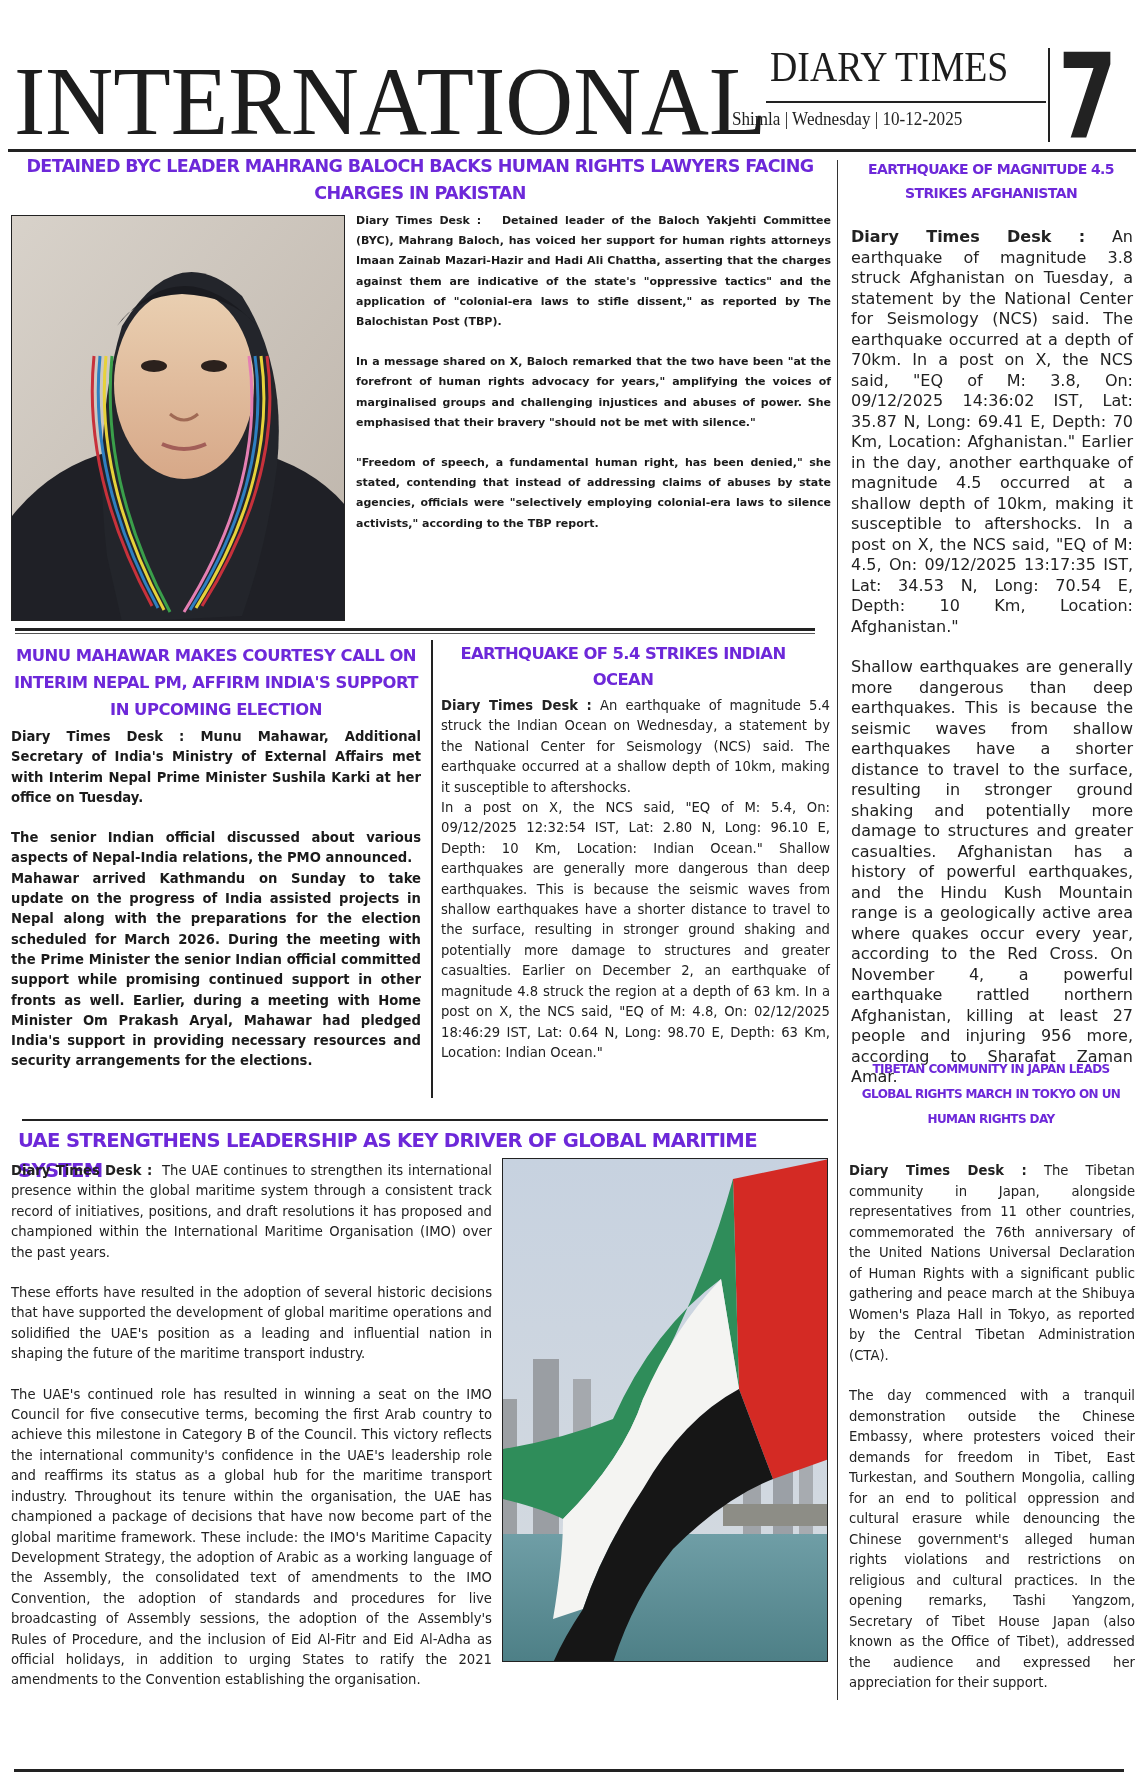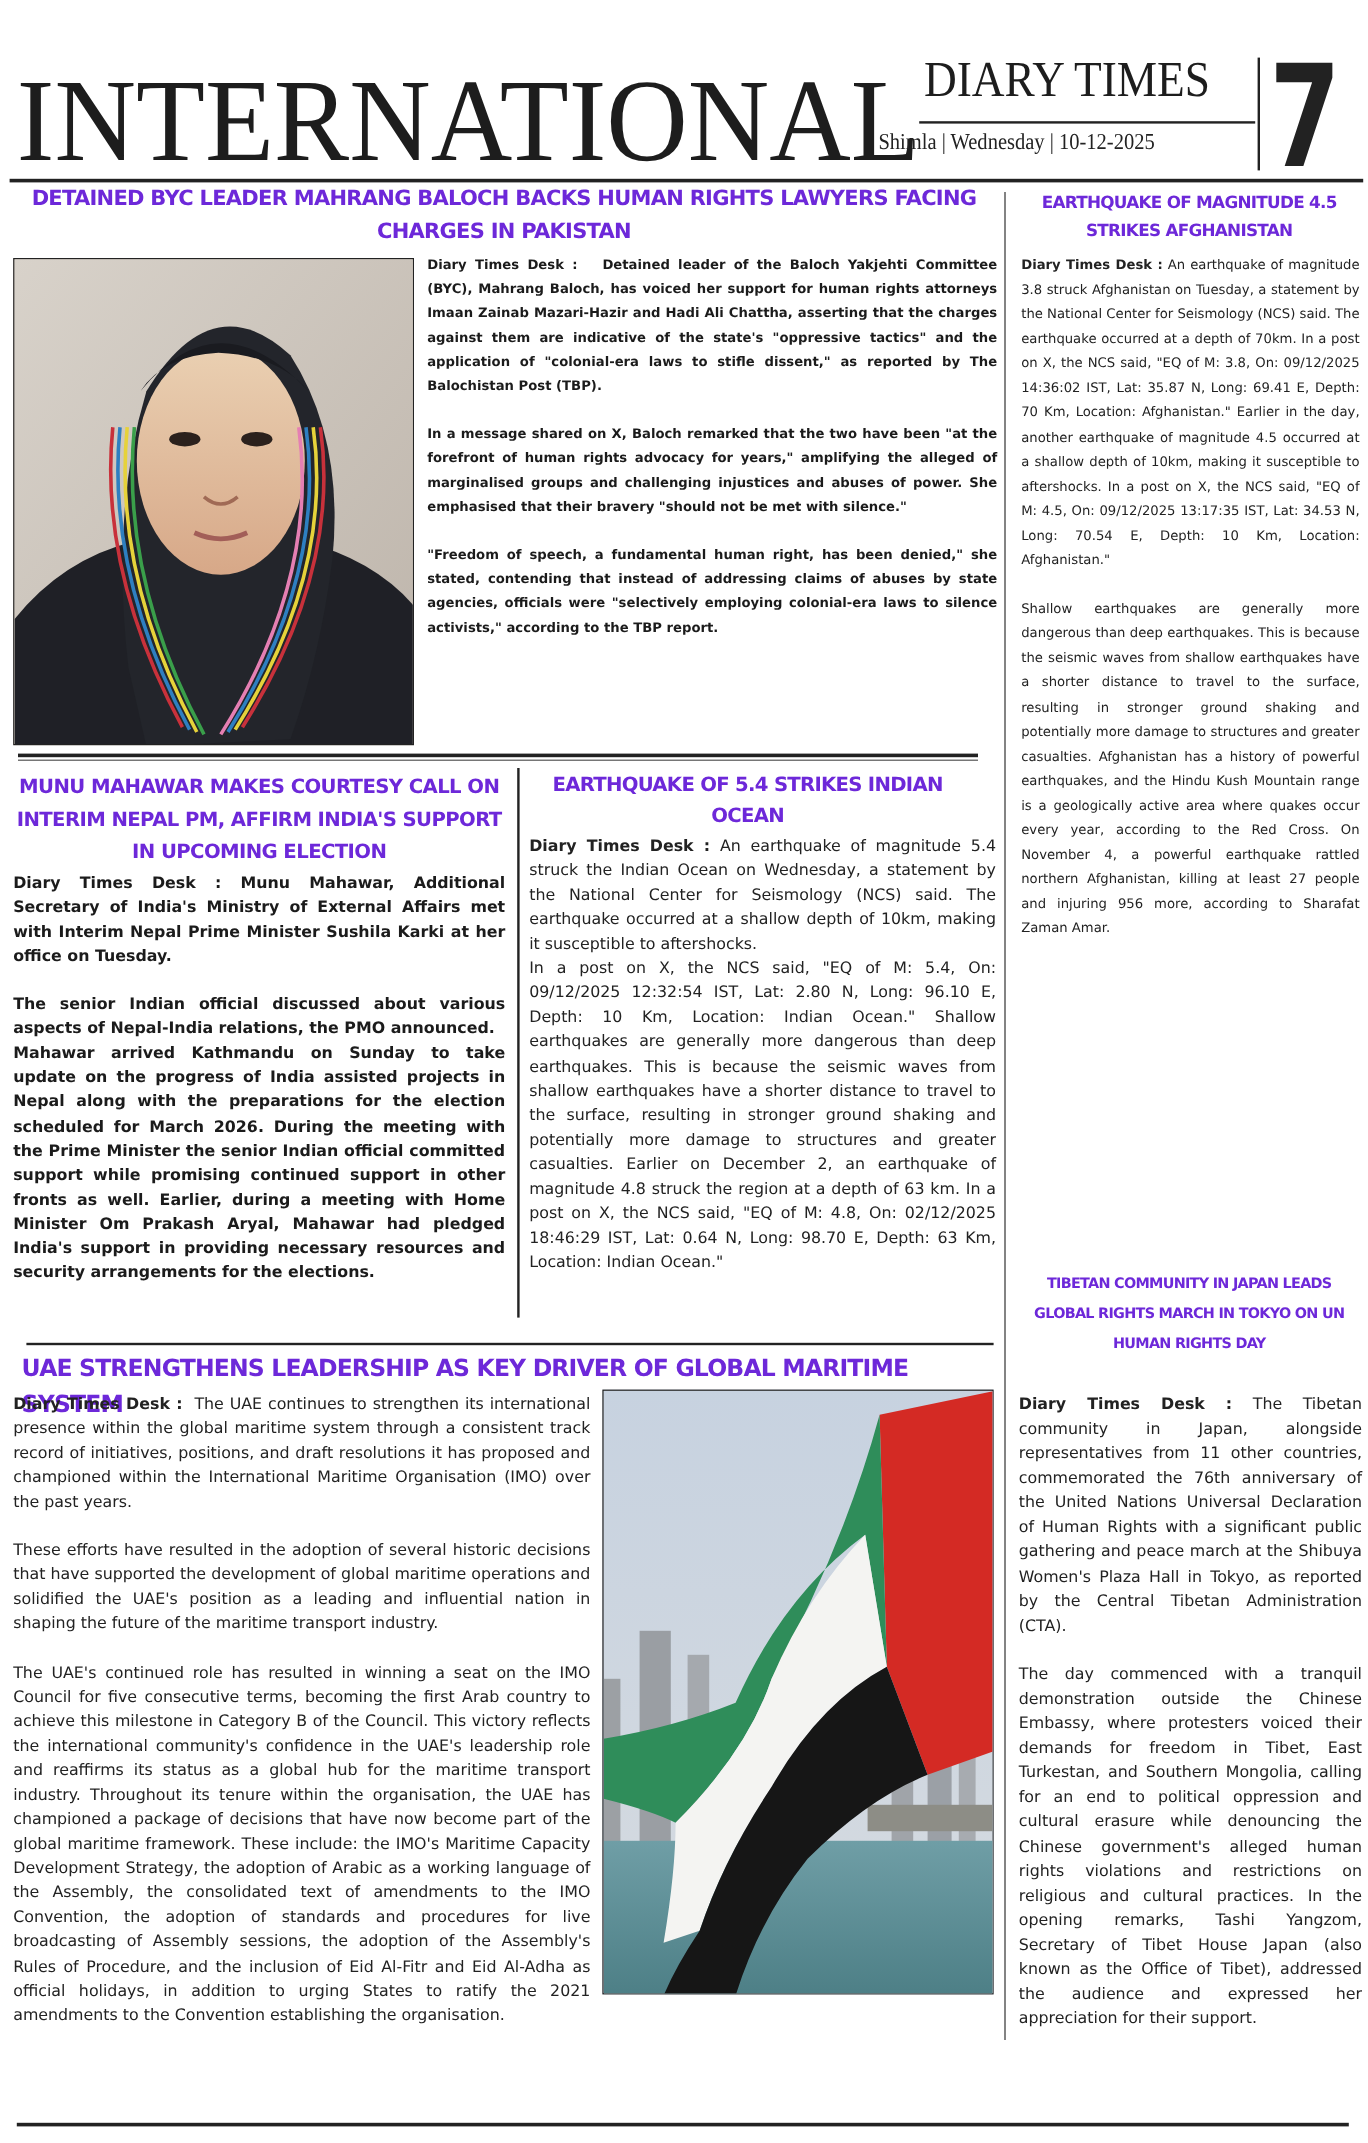--- a/index.html
+++ b/index.html
@@ -24,21 +24,21 @@
   .a1-head { position: absolute; left: 20px; top: 153px; width: 800px; font-size: 17.5px; line-height: 27px; }
   .a1-photo { position: absolute; left: 11px; top: 215px; width: 334px; height: 406px; border: 1.5px solid #222; overflow: hidden; background: #cfc7be; }
   .a1-body { position: absolute; left: 356px; top: 211px; width: 475px; font-size: 11px; line-height: 20.2px; }
 
   .rule-a1 { position: absolute; left: 15px; top: 628px; width: 800px; height: 3px; background: #222; }
   .rule-a1b { position: absolute; left: 15px; top: 633px; width: 800px; height: 1px; background: #555; }
 
   
   .col-rule-right { position: absolute; left: 837px; top: 160px; width: 1px; height: 1540px; background: #333; }
   .r1-head { position: absolute; left: 846px; top: 157px; width: 290px; font-size: 14px; line-height: 24px; }
-  .r1-body { position: absolute; left: 851px; top: 211px; width: 282px; font-size: 11px; line-height: 20.5px; }
+  .r1-body { position: absolute; left: 851px; top: 227px; width: 282px; font-size: 16px; line-height: 20.5px; }
   .r2-head { position: absolute; left: 846px; top: 1057px; width: 290px; font-size: 12px; line-height: 25px; }
   .r2-body { position: absolute; left: 849px; top: 1161px; width: 286px; font-size: 13.2px; line-height: 20.5px; }
 
   
   .a2-head { position: absolute; left: 8px; top: 642px; width: 416px; font-size: 16.4px; line-height: 27px; letter-spacing: -0.5px; }
   .a2-body { position: absolute; left: 11px; top: 727px; width: 410px; font-size: 13.2px; line-height: 20.3px; }
 
   .col-rule-mid { position: absolute; left: 431px; top: 640px; width: 1.5px; height: 458px; background: #222; }
 
   
@@ -95,21 +95,21 @@
       <path d="M255 140 Q272 260 190 390" stroke="#c8313b"></path>
       <path d="M249 140 Q266 262 184 392" stroke="#e6d23a"></path>
       <path d="M243 140 Q260 264 178 394" stroke="#2e7fc1"></path>
       <path d="M237 140 Q254 266 172 396" stroke="#e57fb3"></path>
     </g>
   </svg>
 </div>
 <div class="body-bold a1-body">
   <p><span class="desk">Diary Times Desk :</span>&nbsp;&nbsp; <span>Detained leader of the Baloch Yakjehti Committee (BYC), Mahrang Baloch, has voiced her support for human rights attorneys Imaan Zainab Mazari-Hazir and Hadi Ali Chattha, asserting that the charges against them are indicative of the state's "oppressive tactics" and the application of "colonial-era laws to stifle dissent," as reported by The Balochistan Post (TBP).</span></p>
   <div class="para-gap"></div>
-  <p>In a message shared on X, Baloch remarked that the two have been "at the forefront of human rights advocacy for years," amplifying the alleged of marginalised groups and challenging injustices and abuses of power. She emphasised that their bravery "should not be met with silence."</p>
+  <p>In a message shared on X, Baloch remarked that the two have been "at the forefront of human rights advocacy for years," amplifying the voices of marginalised groups and challenging injustices and abuses of power. She emphasised that their bravery "should not be met with silence."</p>
   <div class="para-gap"></div>
   <p>"Freedom of speech, a fundamental human right, has been denied," she stated, contending that instead of addressing claims of abuses by state agencies, officials were "selectively employing colonial-era laws to silence activists," according to the TBP report.</p>
 </div>
 <div class="rule-a1"></div>
 <div class="rule-a1b"></div>
 
 <div class="col-rule-right"></div>
 <h3 class="headline r1-head">EARTHQUAKE OF MAGNITUDE 4.5 STRIKES AFGHANISTAN</h3>
 <div class="body r1-body">
   <p><span class="desk">Diary Times Desk :</span> <span>An earthquake of magnitude 3.8 struck Afghanistan on Tuesday, a statement by the National Center for Seismology (NCS) said. The earthquake occurred at a depth of 70km. In a post on X, the NCS said, "EQ of M: 3.8, On: 09/12/2025 14:36:02 IST, Lat: 35.87 N, Long: 69.41 E, Depth: 70 Km, Location: Afghanistan." Earlier in the day, another earthquake of magnitude 4.5 occurred at a shallow depth of 10km, making it susceptible to aftershocks. In a post on X, the NCS said, "EQ of M: 4.5, On: 09/12/2025 13:17:35 IST, Lat: 34.53 N, Long: 70.54 E, Depth: 10 Km, Location: Afghanistan."</span></p>

